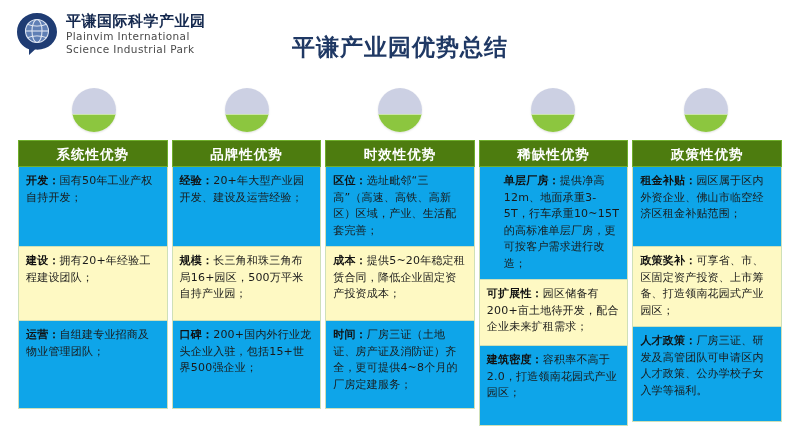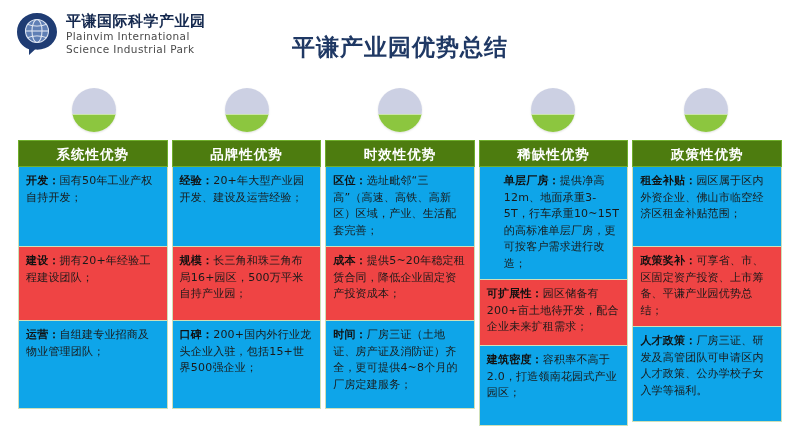--- a/index.html
+++ b/index.html
@@ -44,21 +44,21 @@
     height:27px;line-height:27px;text-align:center;letter-spacing:1px;
     border:1px solid #6fae2c;box-sizing:border-box;
   }
   .cell{
     border:1px solid #cfe0b8;border-top:none;box-sizing:border-box;
     padding:6px 7px 7px 7px;
     font-size:11px;line-height:1.5;color:#1a1a1a;
     letter-spacing:0.2px;
   }
   .cell.tint-a{background:#0ea5e9;}
-  .cell.tint-b{background:#ef4444;}
+  .cell.tint-b{background:#fef9c3;}
   .cell .lead{font-weight:bold;color:#111111;}
   .r1{min-height:78px;}
   .r2{min-height:74px;}
   .r3{min-height:88px;}
   
   .col[data-col="0"] .r1,.col[data-col="1"] .r1,.col[data-col="2"] .r1{min-height:80px;}
   .col[data-col="3"] .r1{min-height:88px;padding-left:24px;}
   .col[data-col="4"] .r1{min-height:80px;}
   .col[data-col="3"] .r2{min-height:66px;}
   .col[data-col="4"] .r2{min-height:75px;}
@@ -136,17 +136,17 @@
   <div class="col" data-col="3">
     <div class="col-head">稀缺性优势</div>
     <div class="cell tint-a r1"><span class="lead">单层厂房：</span><span>提供净高12m、地面承重3-5T，行车承重10~15T的高标准单层厂房，更可按客户需求进行改造；</span></div>
     <div class="cell tint-b r2"><span class="lead">可扩展性：</span><span>园区储备有200+亩土地待开发，配合企业未来扩租需求；</span></div>
     <div class="cell tint-a r3"><span class="lead">建筑密度：</span><span>容积率不高于2.0，打造领南花园式产业园区；</span></div>
   </div>
 
   <div class="col" data-col="4">
     <div class="col-head">政策性优势</div>
     <div class="cell tint-a r1"><span class="lead">租金补贴：</span><span>园区属于区内外资企业、佛山市临空经济区租金补贴范围；</span></div>
-    <div class="cell tint-b r2"><span class="lead">政策奖补：</span><span>可享省、市、区固定资产投资、上市筹备、平谦产业园优势总结；</span></div>
+    <div class="cell tint-b r2"><span class="lead">政策奖补：</span><span>可享省、市、区固定资产投资、上市筹备、打造领南花园式产业园区；</span></div>
     <div class="cell tint-a r3"><span class="lead">人才政策：</span><span>厂房三证、研发及高管团队可申请区内人才政策、公办学校子女入学等福利。</span></div>
   </div>
 
 </div>
 
 </body></html>

